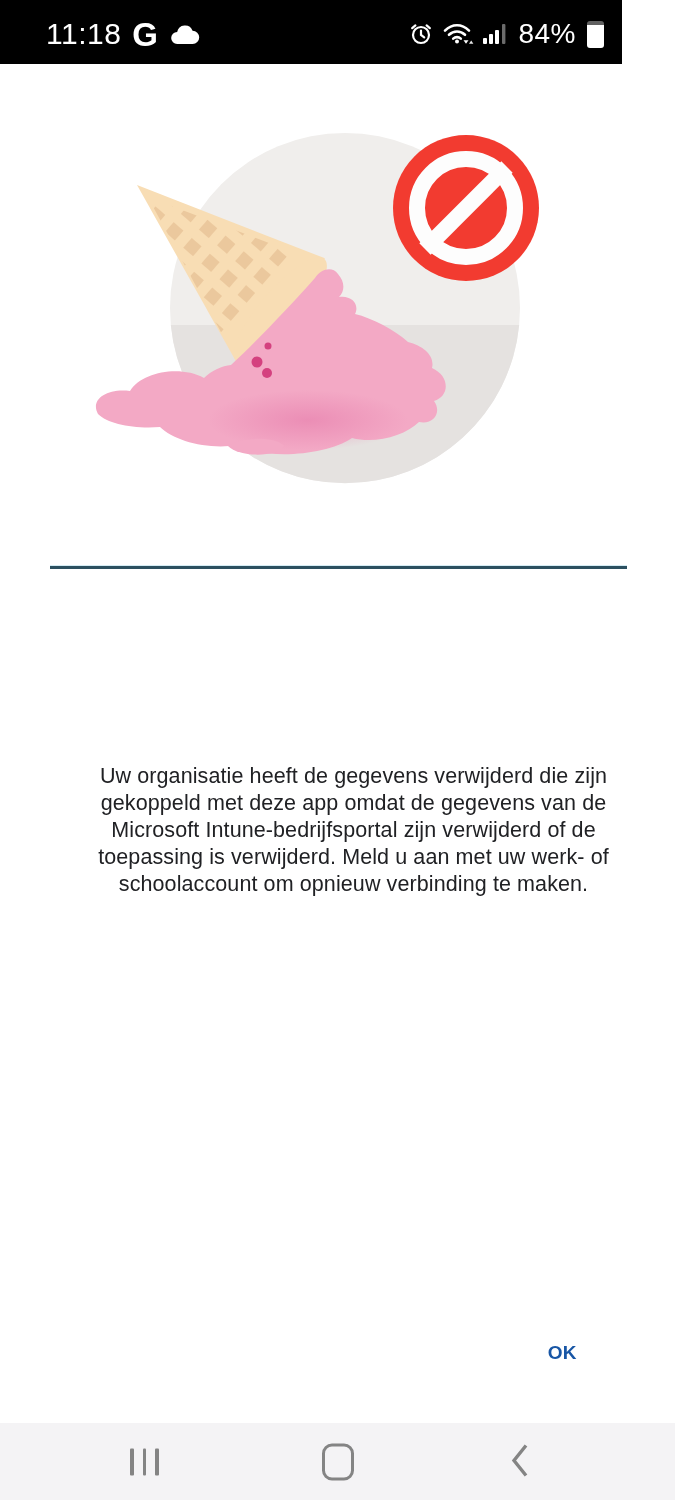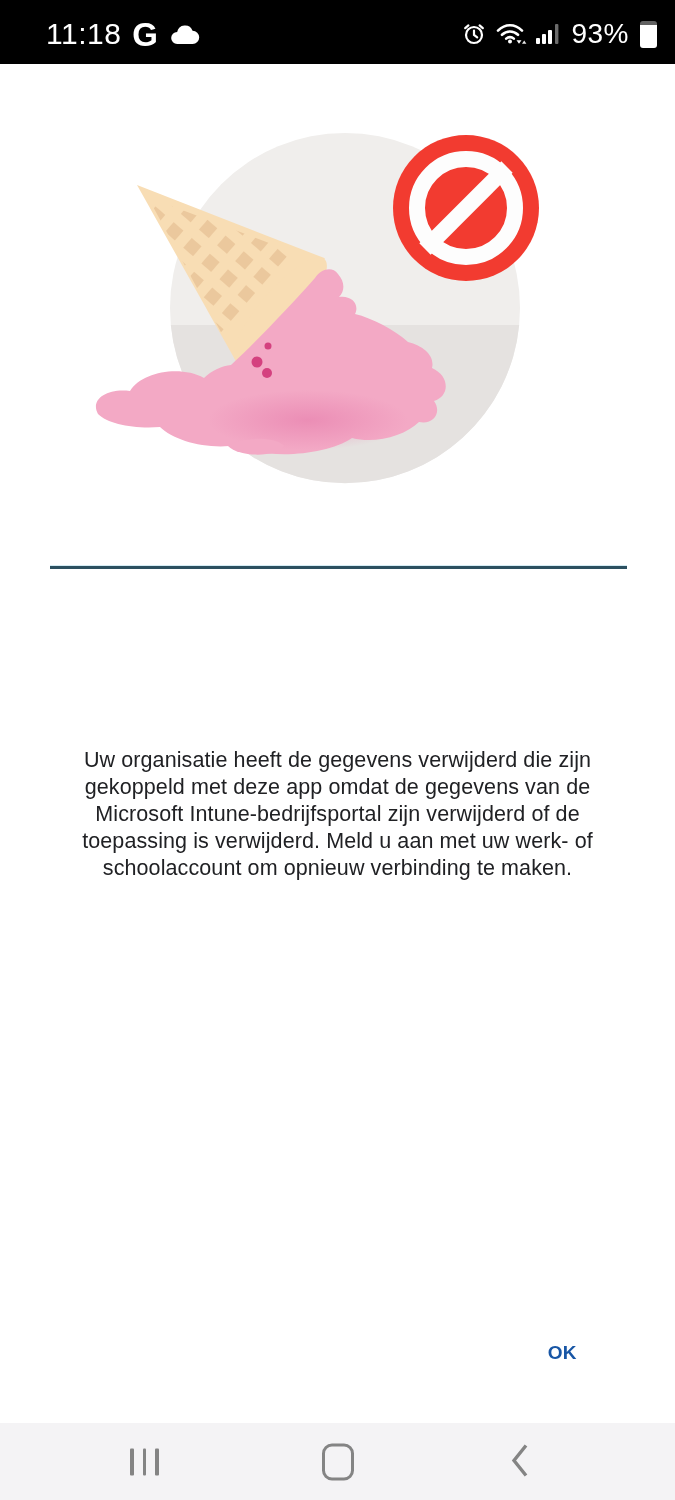--- a/index.html
+++ b/index.html
@@ -4,21 +4,21 @@
 <style>
   html,body{margin:0;padding:0;background:#ffffff;}
   .screen{
     position:relative;width:675px;height:1500px;margin:0 auto;
     background:#ffffff;overflow:hidden;
     font-family:"Liberation Sans","DejaVu Sans",sans-serif;
   }
 
   
   .status-bar{
-    position:absolute;top:0;left:0;width:675px;height:64px;
+    position:absolute;top:0;left:0;width:622px;height:64px;
     background:var(--status_bar_bg,#000);
     display:flex;align-items:center;justify-content:space-between;
     box-sizing:border-box;padding:4px 18px 0 46px;color:#fff;
   }
   .sb-left{display:flex;align-items:center;gap:11px;}
   .sb-time{font-size:30px;font-weight:500;letter-spacing:.5px;}
   .sb-g{font-size:33px;font-weight:700;line-height:1;}
   .sb-right{display:flex;align-items:center;gap:9px;}
   .sb-pct{font-size:28px;font-weight:400;letter-spacing:.5px;}
   .battery{
@@ -33,21 +33,21 @@
   .divider{
     position:absolute;left:50px;top:565px;width:577px;height:4px;
     background:linear-gradient(to bottom,
       var(--divider_light,#D5ECF4) 0 28%,
       var(--divider_dark,#2C5060) 28% 100%);
   }
 
   
   .message{
     position:absolute;top:747px;left:50%;transform:translateX(-50%);
-    width:552px;margin:0;text-align:center;
+    width:552px;margin:16px;text-align:center;
     font-size:21.5px;line-height:27px;color:#202124;letter-spacing:.1px;
   }
 
   
   .ok-button{
     position:absolute;top:1338px;right:96px;
     background:none;border:none;padding:4px 2px;cursor:pointer;
     color:var(--accent_blue,#1856A5);
     font-family:inherit;font-size:19px;font-weight:700;letter-spacing:.4px;
   }
@@ -99,21 +99,21 @@
         <path d="M27 22.8l2.2-3.2 2.2 3.2z" fill="#fff" opacity=".9"></path>
       </svg>
       <svg width="26" height="26" viewBox="0 0 26 26">
         <g fill="#fff">
           <rect x="0" y="17" width="4" height="6" rx="1"></rect>
           <rect x="6" y="13" width="4" height="10" rx="1"></rect>
           <rect x="12" y="9" width="4" height="14" rx="1"></rect>
           <rect x="19" y="3" width="3.4" height="20" rx="1" opacity=".42"></rect>
         </g>
       </svg>
-      <span class="sb-pct">93%</span>
+      <span class="sb-pct">84%</span>
       <span class="battery"></span>
     </div>
   </header>
 
   <div class="illustration">
     <svg width="460" height="362" viewBox="0 0 460 362">
       <defs>
         <pattern id="waffle" width="24" height="24" patternUnits="userSpaceOnUse">
           <rect x="4" y="4" width="13" height="13" style="fill:var(--waffle_shade,#EBC89D)"></rect>
         </pattern>

